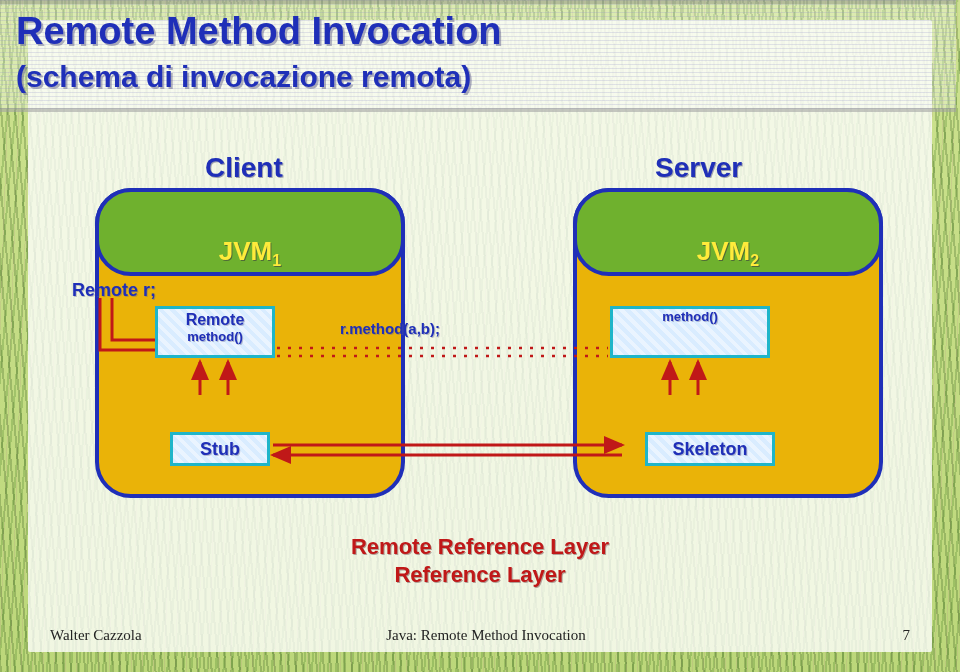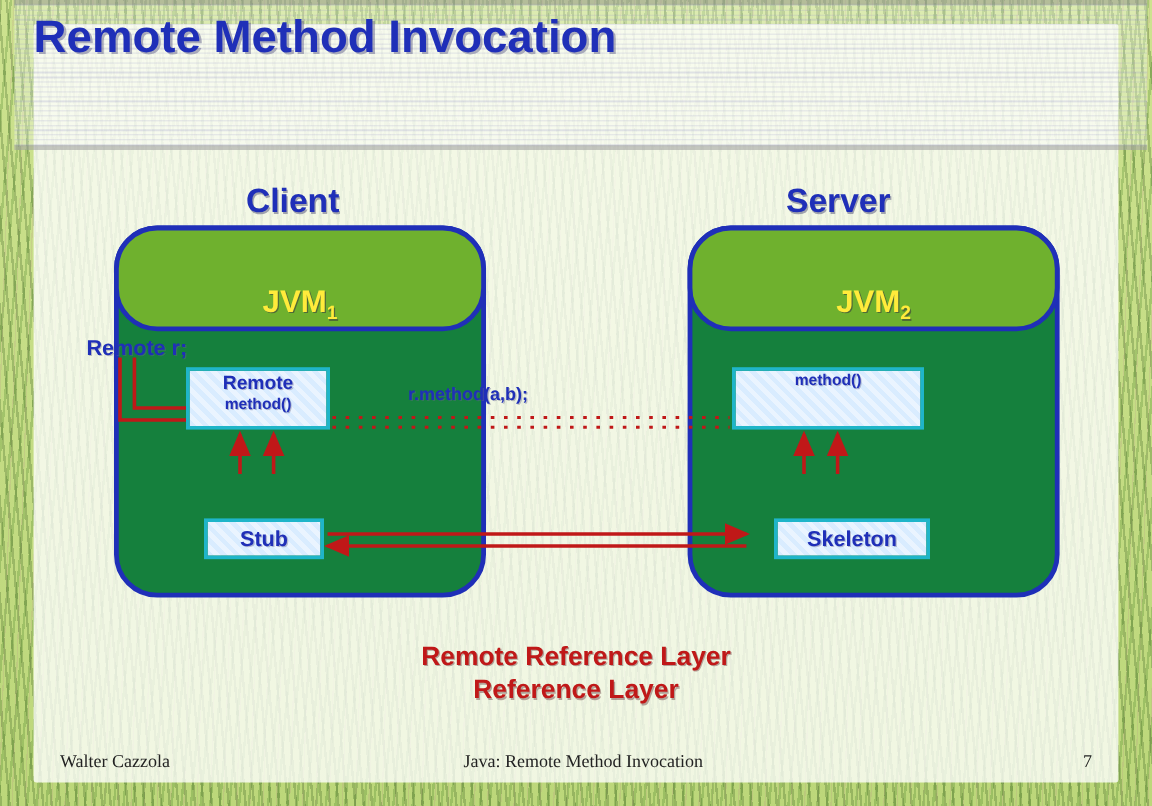--- a/index.html
+++ b/index.html
@@ -24,27 +24,26 @@
   .sheet {
     position: absolute;
     left: 28px; right: 28px; top: 20px; bottom: 20px;
     background: rgba(255,255,255,0.78);
     border-radius: 2px;
   }
   
   .title-band {
     position: absolute;
     left: 0; right: 4px; top: 0;
-    height: 125px;
+    height: 112px;
     background:
       repeating-linear-gradient(to bottom, rgba(150,150,200,0.25) 0 1px, transparent 1px 4px),
       rgba(255,255,255,0.3);
     border-top: 4px solid rgba(120,120,120,0.4);
     border-bottom: 4px solid rgba(120,120,120,0.4);
-    margin-left: 12px;
   }
   .title {
     position: absolute;
     left: 16px; top: 6px;
     font-size: 38px;
     font-weight: bold;
     color: #1f2fb8;
     text-shadow: 2px 2px 0 rgba(100,100,140,0.5);
   }
   .subtitle {
@@ -53,21 +52,21 @@
     font-size: 30px;
     font-weight: bold;
     color: #1f2fb8;
     text-shadow: 2px 2px 0 rgba(100,100,140,0.5);
   }
   
   .jvm {
     position: absolute;
     width: 310px;
     height: 310px;
-    background: #15803d;
+    background: #eab308;
     border: 4px solid #1f2fb8;
     border-radius: 36px;
   }
   .jvm-head {
     position: absolute;
     left: -4px; right: -4px; top: -4px;
     height: 88px;
     background: #6fb12e;
     border: 4px solid #1f2fb8;
     border-radius: 36px;
@@ -138,20 +137,21 @@
   svg.overlay { position: absolute; left:0; top:0; pointer-events:none; }
 </style>
 </head>
 <body>
 
 <div class="bg"></div>
 <div class="sheet"></div>
 
 <div class="title-band">
   <div class="title">Remote Method Invocation</div>
+  <div class="subtitle">(schema di invocazione remota)</div>
 </div>
 
 <div class="client-label" style="left:205px; top:152px;">Client</div>
 <div class="server-label" style="left:655px; top:152px;">Server</div>
 
 <div class="jvm" style="left:95px; top:188px;">
   <div class="jvm-head">
     <div class="jvm-label">
       <span>JVM</span><sub>1</sub>
     </div>

